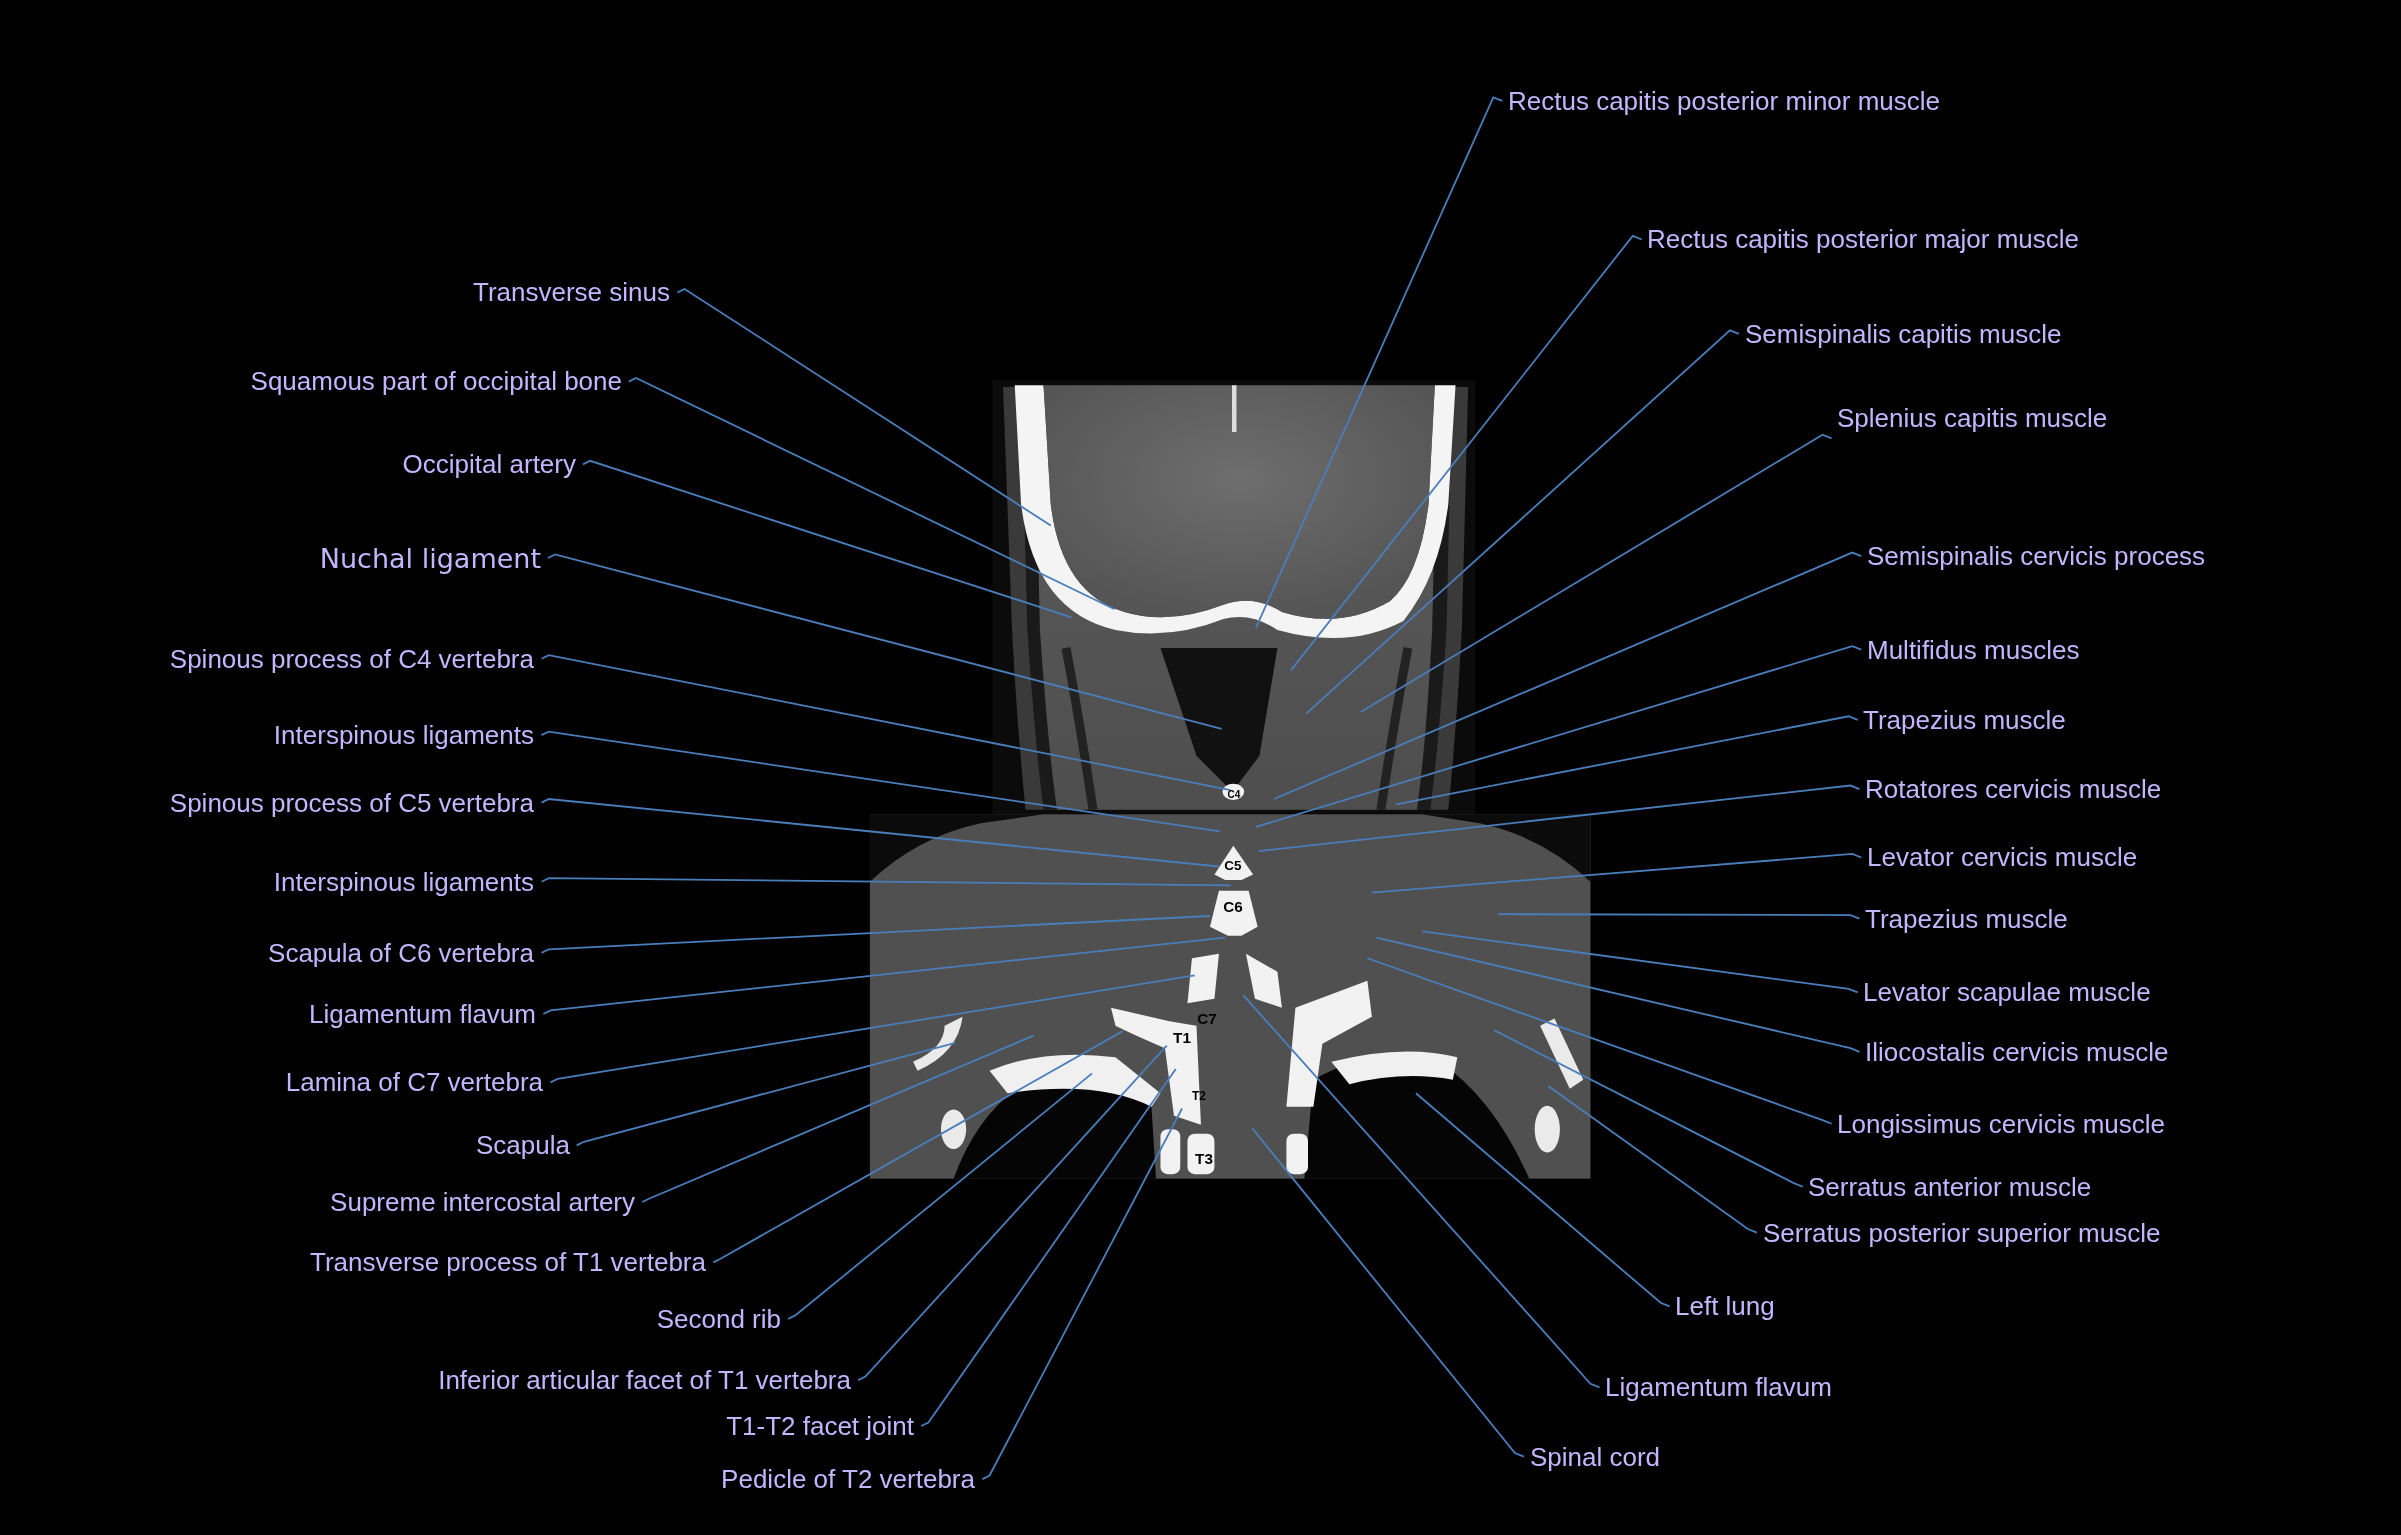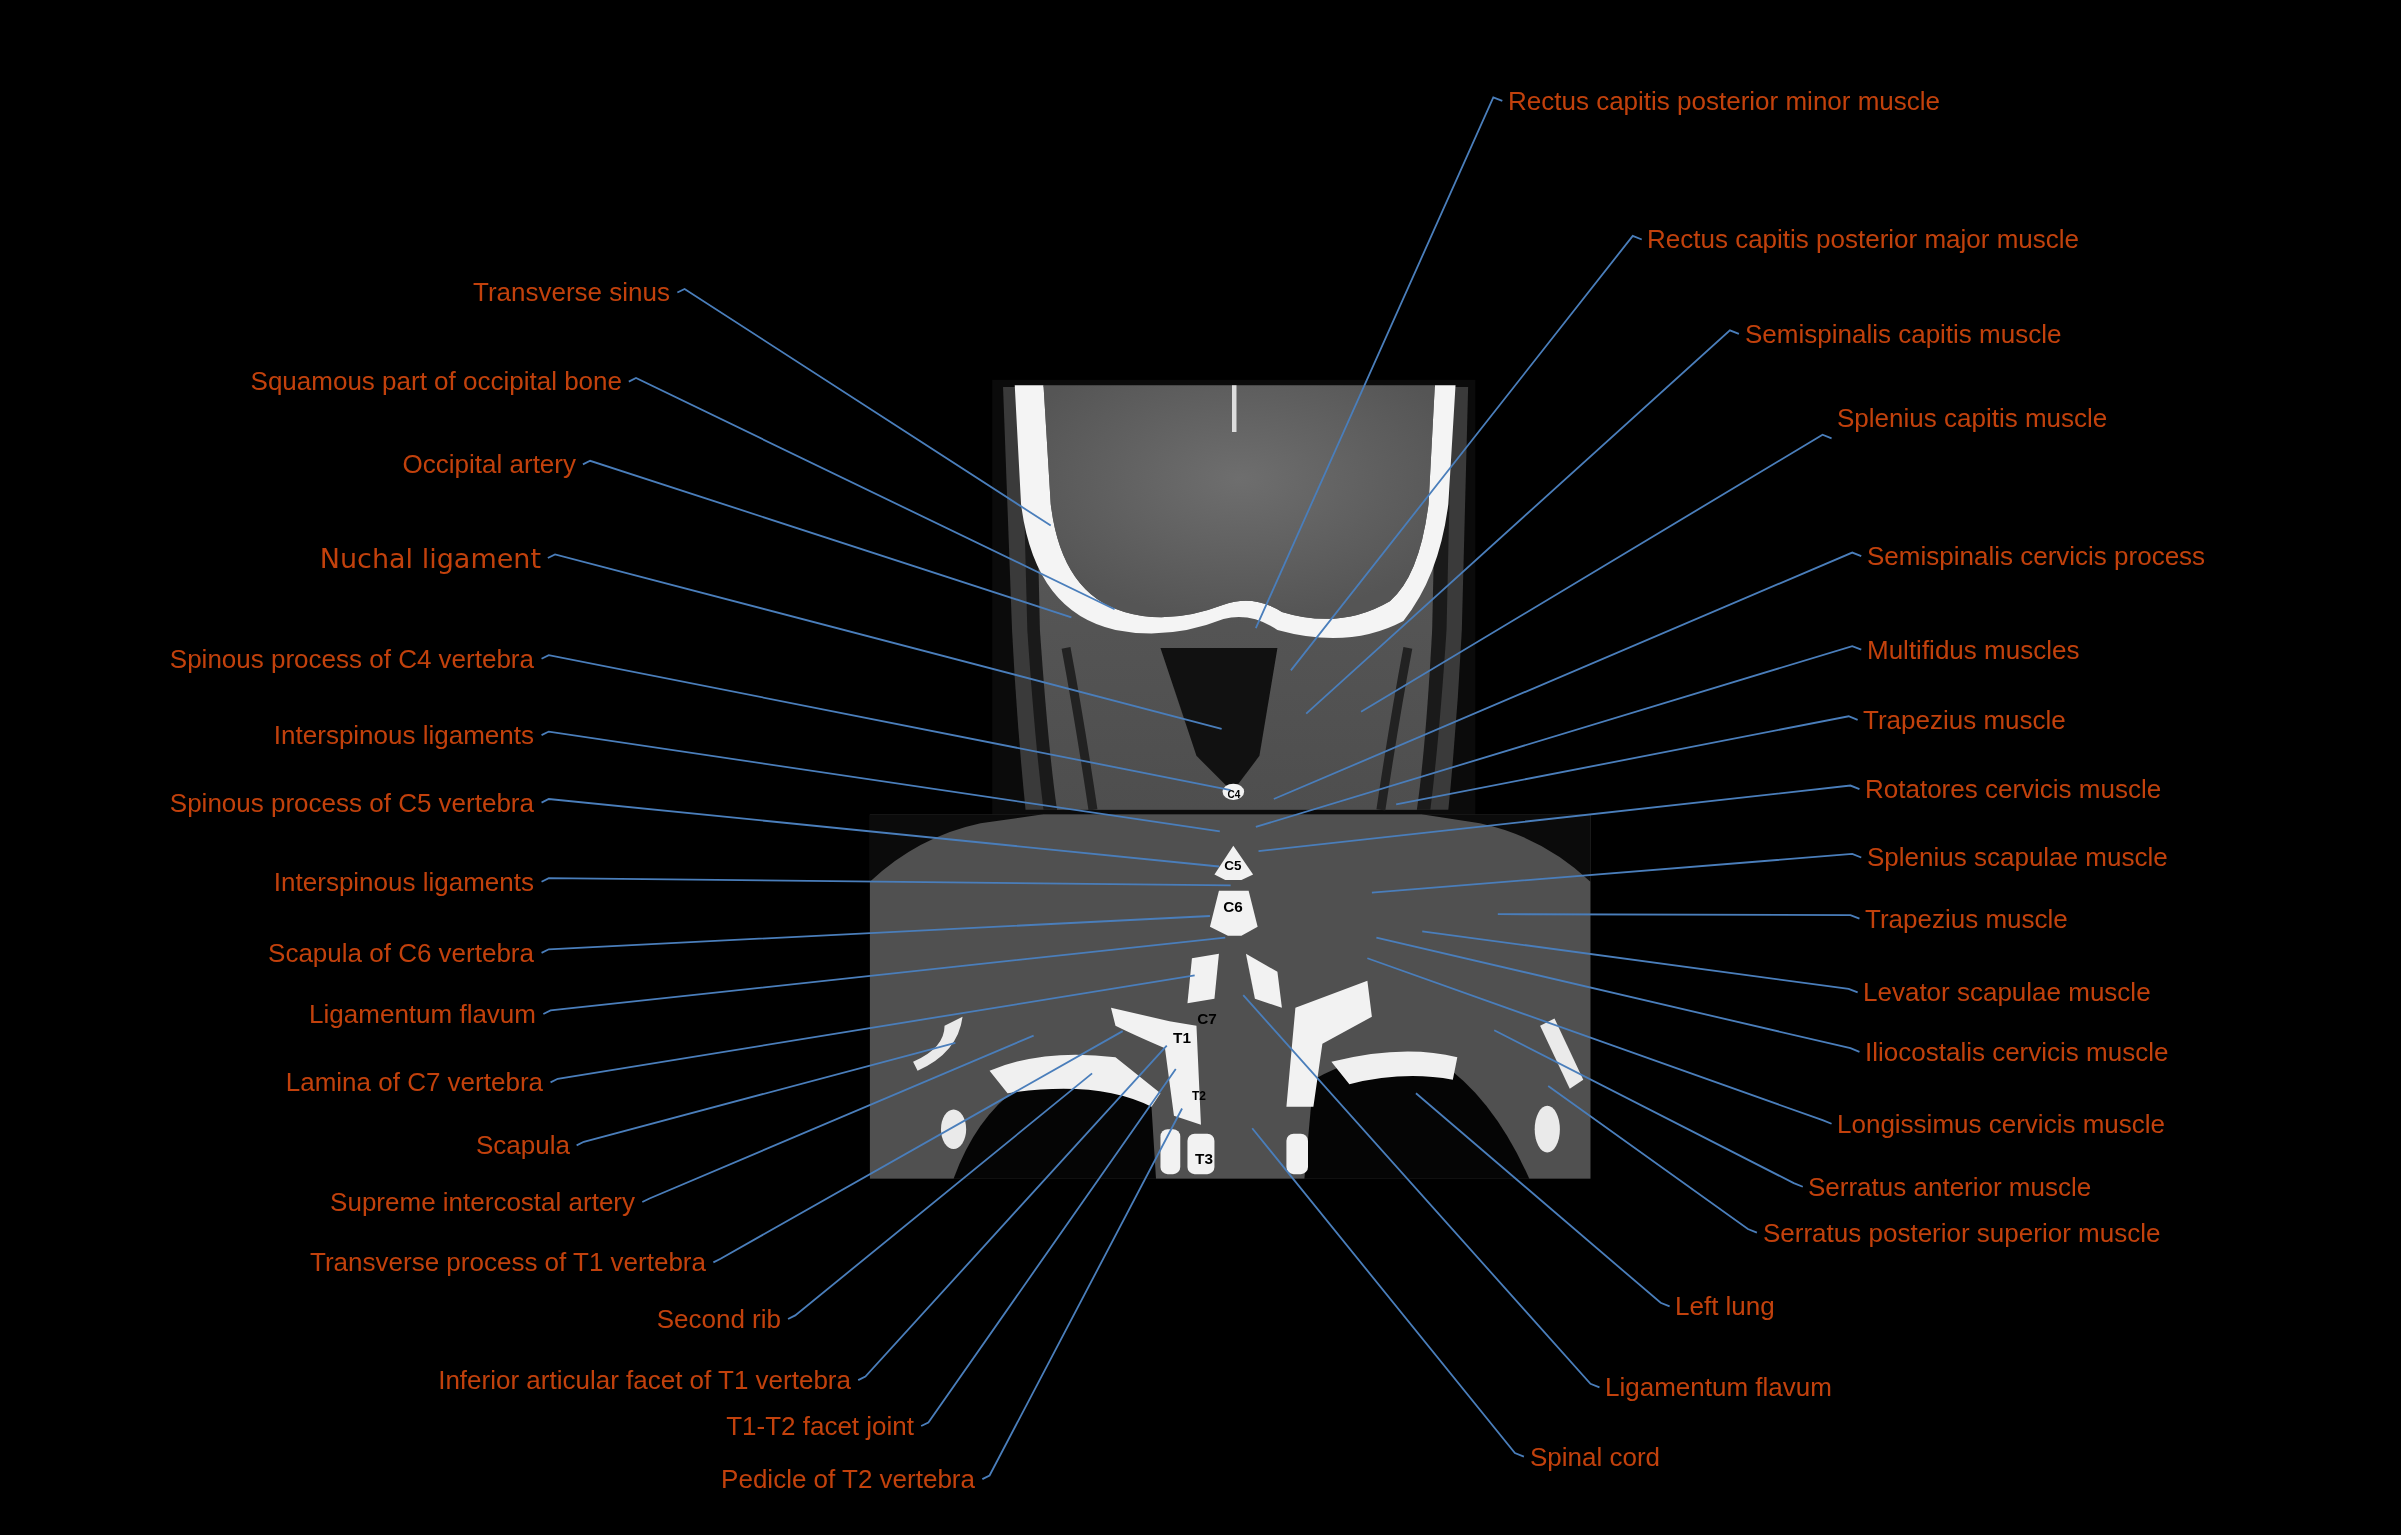--- a/index.html
+++ b/index.html
@@ -1,20 +1,20 @@
 <!DOCTYPE html>
 <html style="font-size:14.4px"><head>
 <meta charset="utf-8">
 <style>
   html, body { margin:0; padding:0; background:#000; }
   body { width:2401px; height:1536px; position:relative; overflow:hidden;
          font-family:"Liberation Sans", sans-serif; }
   #ct { position:absolute; left:0; top:0; }
   #leaders { position:absolute; left:0; top:0; pointer-events:none; }
-  .label { position:absolute; color:#c2410c; font-size:26px; line-height:31px;
+  .label { position:absolute; color:#c4b5fd; font-size:26px; line-height:31px;
            white-space:nowrap; font-family:"Liberation Sans", sans-serif; transform:translateY(-50%); }
   .label.left { transform:translate(-100%,-50%); }
   .label.big { font-family:"DejaVu Sans", sans-serif; font-size:27px; }
   .vlabel { position:absolute; color:#000; font-family:"Liberation Sans", sans-serif;
             font-weight:bold; transform:translate(-50%,-50%); }
 </style>
 </head>
 <body>
 
 <svg id="ct" width="2401" height="1536" viewBox="0 0 2669 1707">
@@ -147,21 +147,21 @@
 
 <div id="right-labels">
   <span class="label right" style="left: 1508px; top: 101px;">Rectus capitis posterior minor muscle</span>
   <span class="label right" style="left: 1647px; top: 239px;">Rectus capitis posterior major muscle</span>
   <span class="label right" style="left: 1745px; top: 334px;">Semispinalis capitis muscle</span>
   <span class="label right" style="left: 1837px; top: 418px;">Splenius capitis muscle</span>
   <span class="label right" style="left: 1867px; top: 556px;">Semispinalis cervicis process</span>
   <span class="label right" style="left: 1867px; top: 650px;">Multifidus muscles</span>
   <span class="label right" style="left: 1863px; top: 720px;">Trapezius muscle</span>
   <span class="label right" style="left: 1865px; top: 789px;">Rotatores cervicis muscle</span>
-  <span class="label right" style="left: 1867px; top: 857px;">Splenius scapulae muscle</span>
+  <span class="label right" style="left: 1867px; top: 857px;">Levator cervicis muscle</span>
   <span class="label right" style="left: 1865px; top: 919px;">Trapezius muscle</span>
   <span class="label right" style="left: 1863px; top: 992px;">Levator scapulae muscle</span>
   <span class="label right" style="left: 1865px; top: 1052px;">Iliocostalis cervicis muscle</span>
   <span class="label right" style="left: 1837px; top: 1124px;">Longissimus cervicis muscle</span>
   <span class="label right" style="left: 1808px; top: 1187px;">Serratus anterior muscle</span>
   <span class="label right" style="left: 1763px; top: 1233px;">Serratus posterior superior muscle</span>
   <span class="label right" style="left: 1675px; top: 1306px;">Left lung</span>
   <span class="label right" style="left: 1605px; top: 1387px;">Ligamentum flavum</span>
   <span class="label right" style="left: 1530px; top: 1457px;">Spinal cord</span>
 </div>

